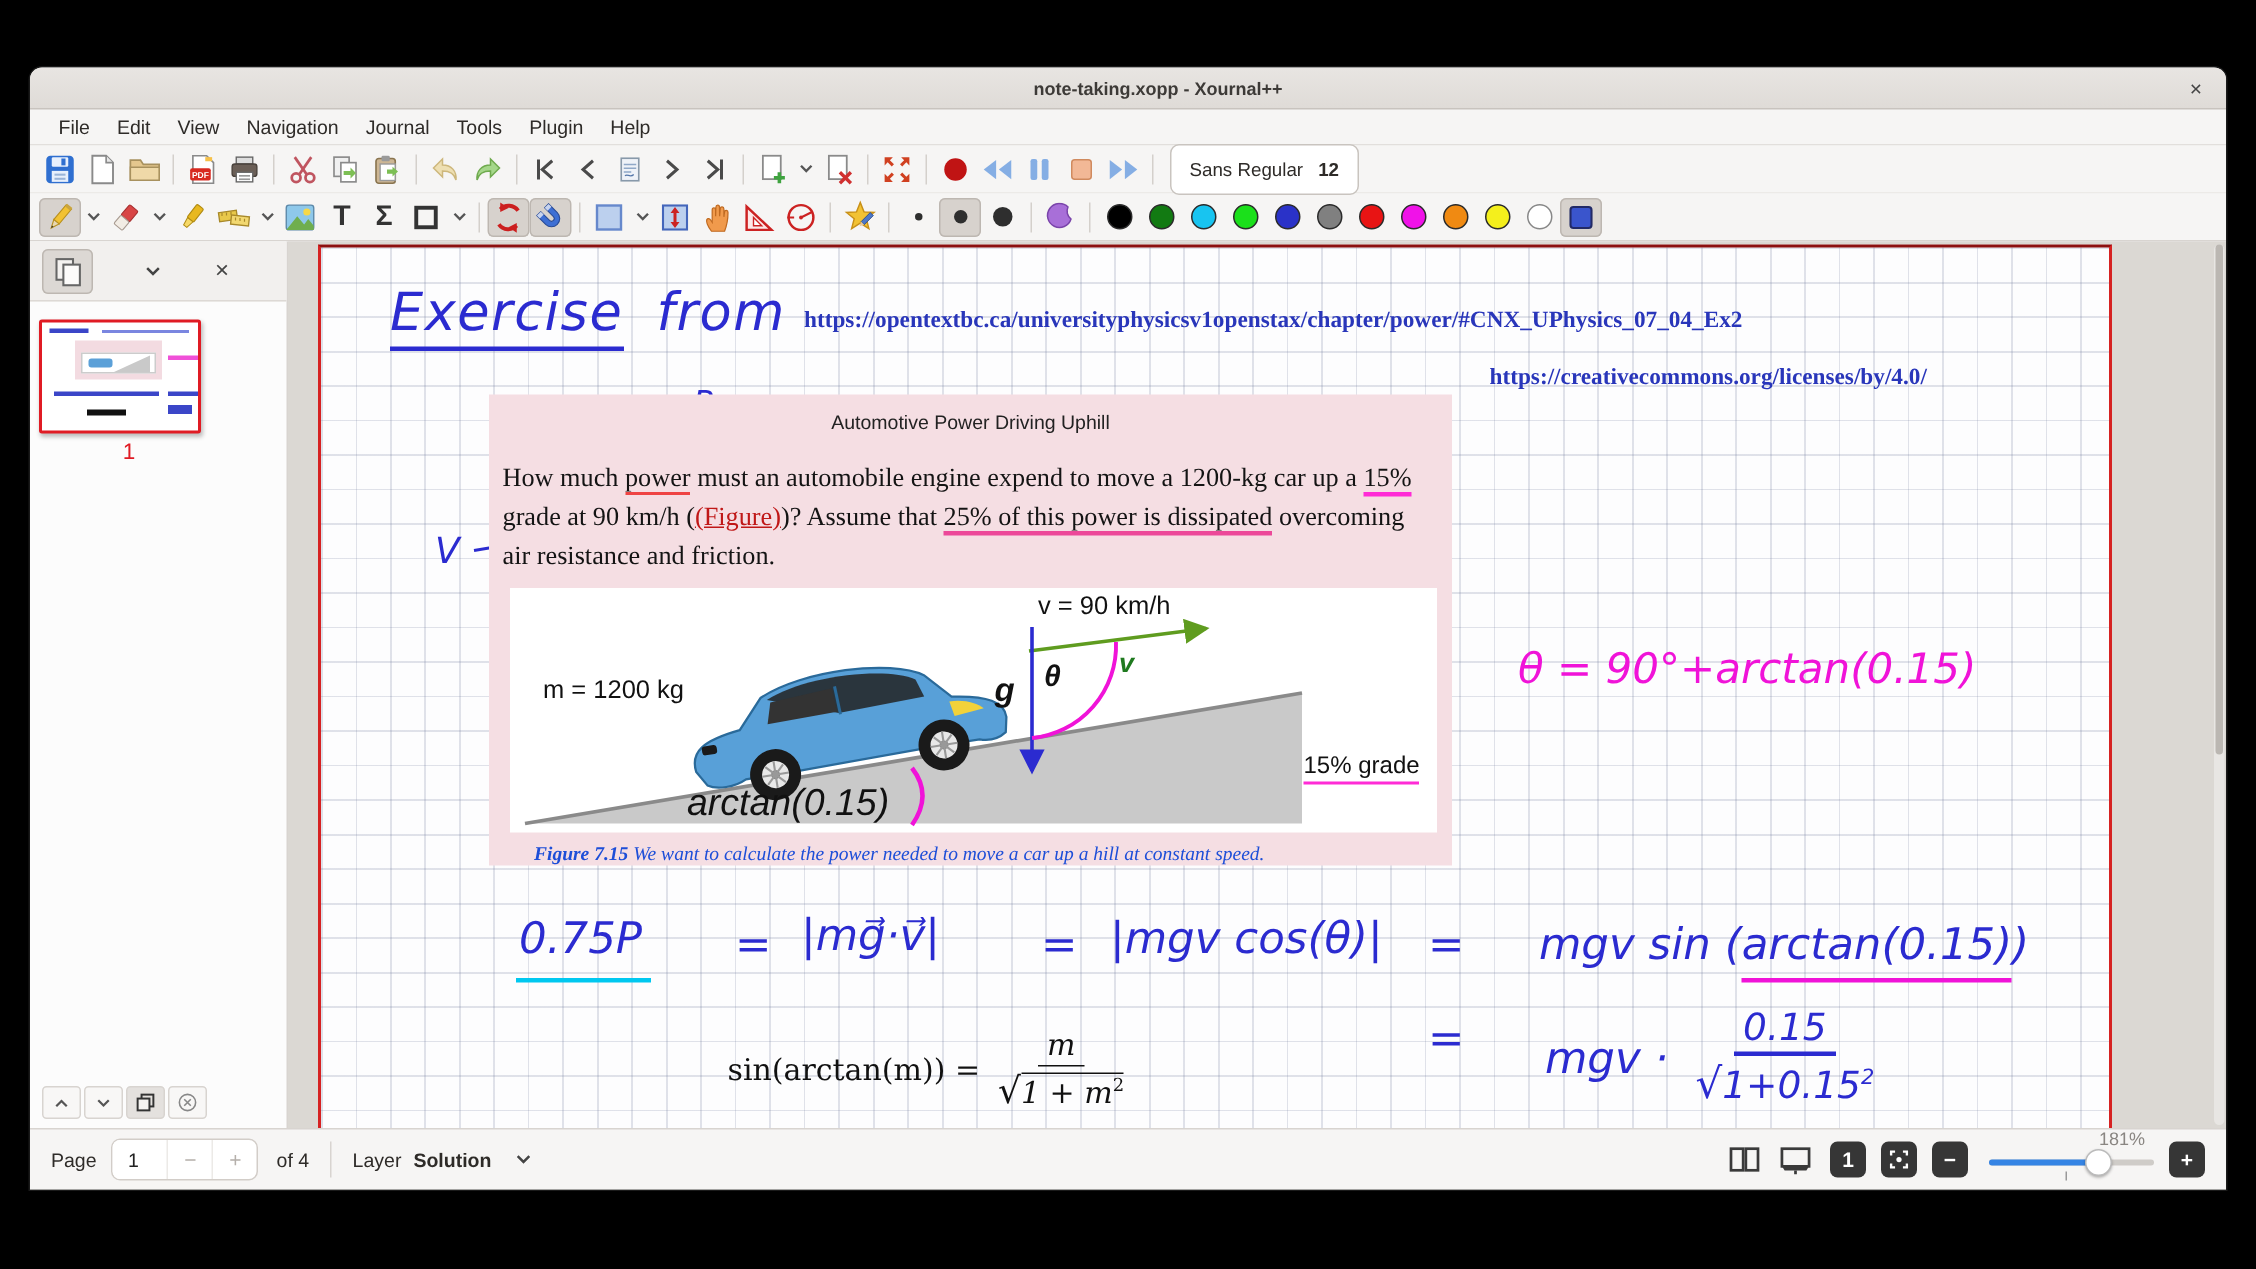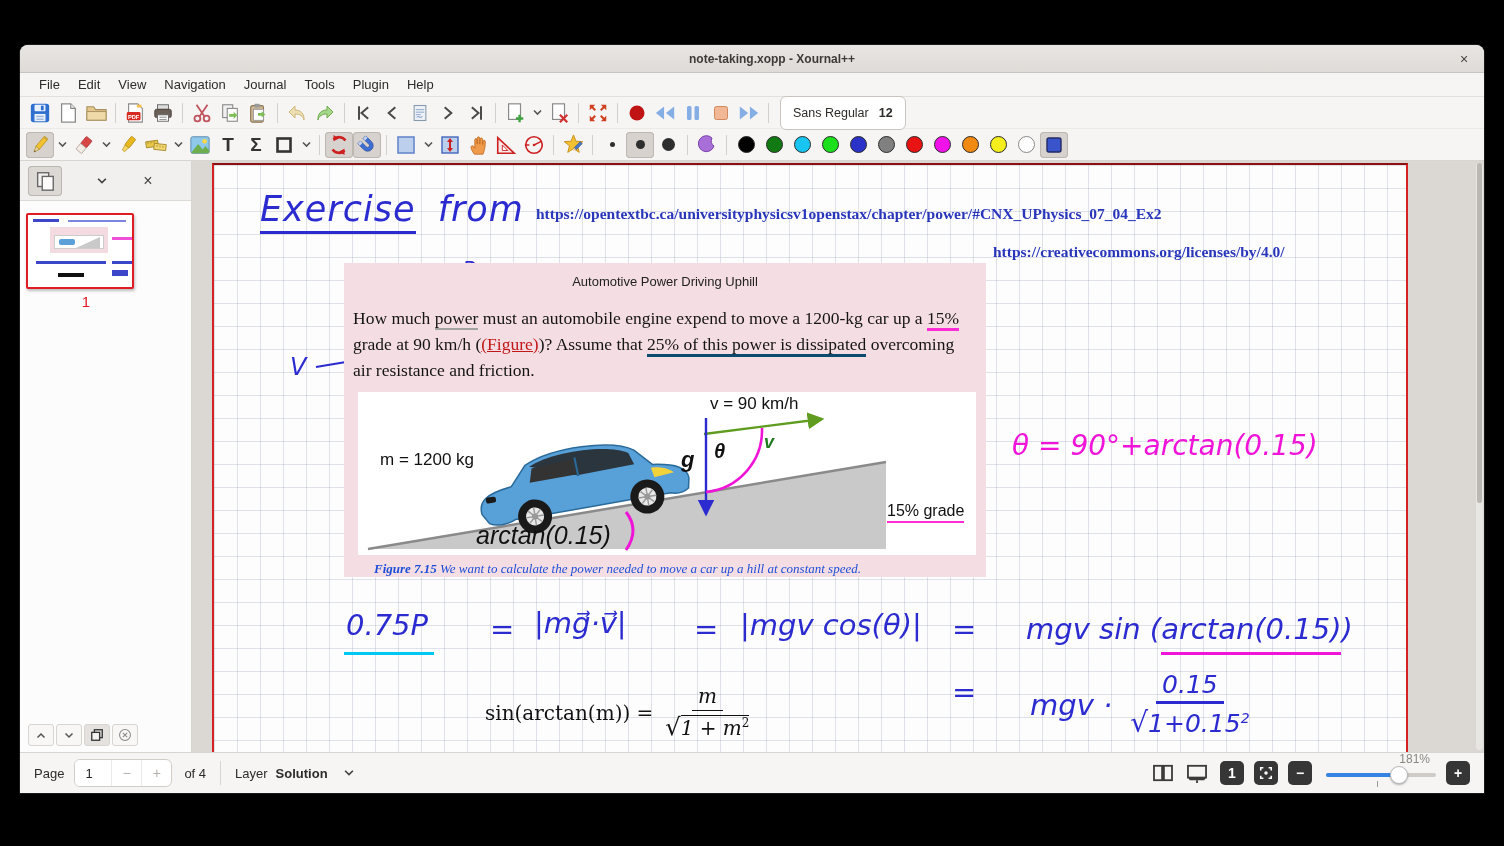--- a/index.html
+++ b/index.html
@@ -79,27 +79,27 @@
   
   .hw { font-family:"DejaVu Sans", sans-serif; font-style:italic; color:#2b2bd0; }
   .hw-mag { font-family:"DejaVu Sans", sans-serif; font-style:italic; color:#f013d8; }
   .heading { position:absolute; left:46px; top:24px; font-size:35px; letter-spacing:1px; }
   .heading .u { border-bottom:3px solid #2b2bd0; padding-bottom:2px; }
   .url { position:absolute; font-family:"Liberation Serif", serif; font-weight:bold;
          color:#2936ba; font-size:15.5px; }
   .url1 { left:322px; top:40px; }
   .url2 { left:779px; top:78px; }
   .ann { position:absolute; font-size:22px; }
-  .exbox { position:absolute; left:130px; top:98px; width:642px; height:314px; background:#f5dee3; }
+  .exbox { position:absolute; left:112px; top:98px; width:642px; height:314px; background:#f5dee3; }
   .extitle { text-align:center; margin-top:11px; font-size:13px; color:#222; }
   .extext { margin:16px 10px 0 9px; font-family:"Liberation Serif", serif; font-size:17.5px;
             color:#141414; line-height:26px; }
-  .u-blue { border-bottom:2px solid #a3a3a3; }
+  .u-blue { border-bottom:2px solid #ef4444; }
   .u-mag { border-bottom:3px solid #ff2bd6; }
-  .u-cyan { border-bottom:3px solid #0c4a6e; }
+  .u-cyan { border-bottom:3px solid #ec4899; }
   .figlink { color:#c01818; text-decoration:underline; }
   .figbox { position:absolute; left:14px; top:129px; width:618px; height:163px; background:#fff; }
   .caption { position:absolute; left:14px; top:298px; font-family:"Liberation Serif", serif;
              font-size:13px; color:#1d4ed8; font-style:italic;margin-left:16px; }
   .caption b { font-weight:bold; }
   .figlabel { position:absolute; font-family:"Liberation Sans", sans-serif; font-size:16px; color:#111; }
   .grade { border-bottom:2.5px solid #ff2bd6; padding-bottom:2px; }
   .eqrow { position:absolute; font-size:29px; }
   .frac { display:inline-flex; flex-direction:column; align-items:center; vertical-align:middle; }
   .frac .num { padding:0 6px 2px; }

